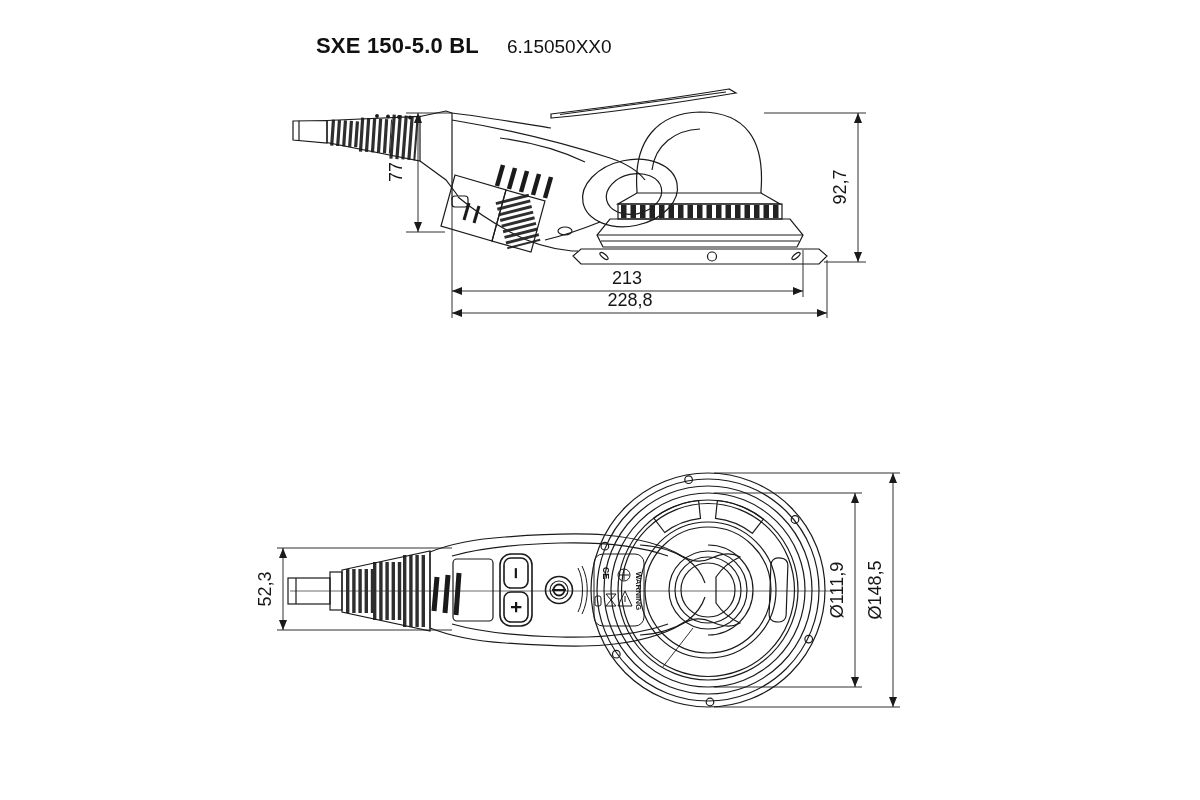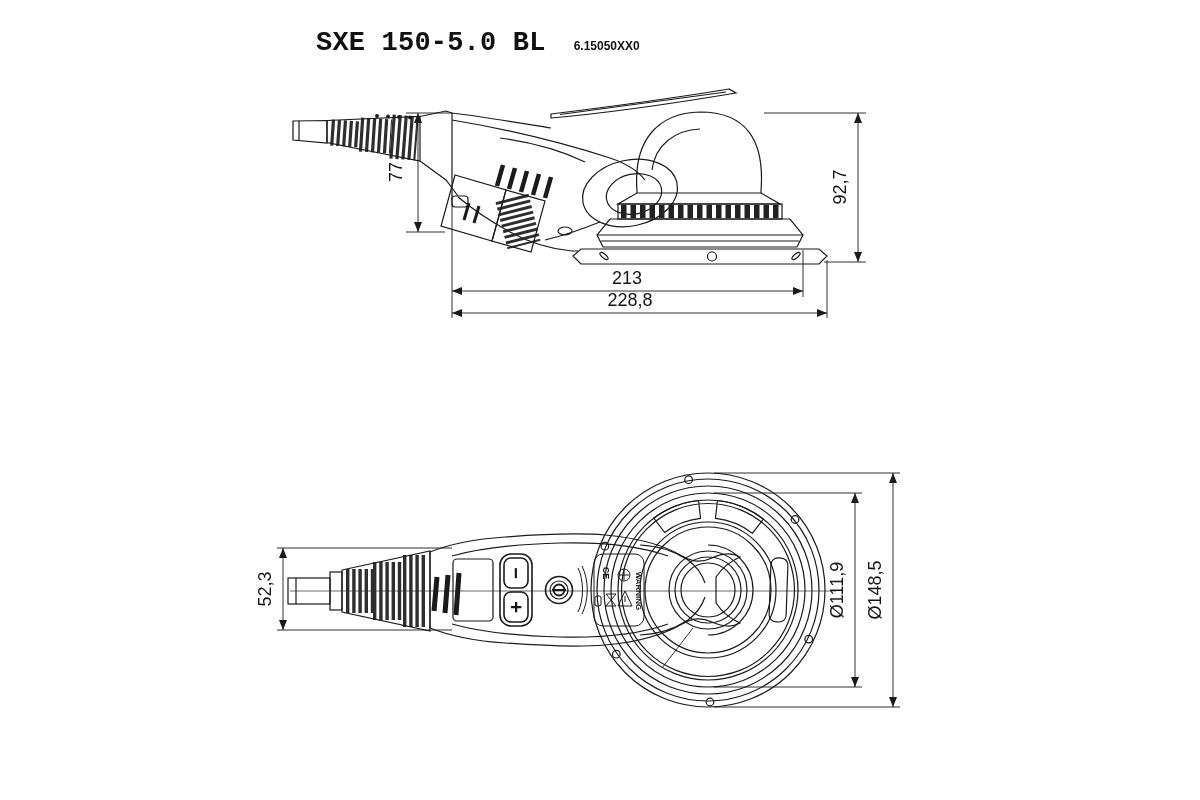--- a/index.html
+++ b/index.html
@@ -1,20 +1,20 @@
 <!DOCTYPE html>
 <html><head>
 <meta charset="utf-8">
 <style>
   html,body{margin:0;padding:0;background:#fff;}
   .page{position:relative;width:1200px;height:800px;background:#fff;overflow:hidden;
         font-family:"Liberation Sans",sans-serif;}
   .titleblock{position:absolute;left:316px;top:28px;display:flex;align-items:baseline;gap:28px;color:#111;}
-  .model{font-size:27px;font-weight:600;letter-spacing:.2px;font-family:Liberation Mono, monospace;}
-  .ordercode{font-size:12px;font-weight:700;margin-top:8px;}
+  .model{font-size:22px;font-weight:600;letter-spacing:.2px;}
+  .ordercode{font-size:19px;font-weight:400;margin-top:8px;}
   svg{position:absolute;left:0;top:0;}
   svg text{font-family:"Liberation Sans",sans-serif;fill:#161616;stroke:none;}
   .dimtxt{font-size:18px;}
   .lbltxt{font-size:8px;font-weight:700;}
   .cetxt{font-size:9px;font-weight:700;}
   .btntxt{font-size:20px;font-weight:700;}
 </style>
 </head>
 <body>
 

